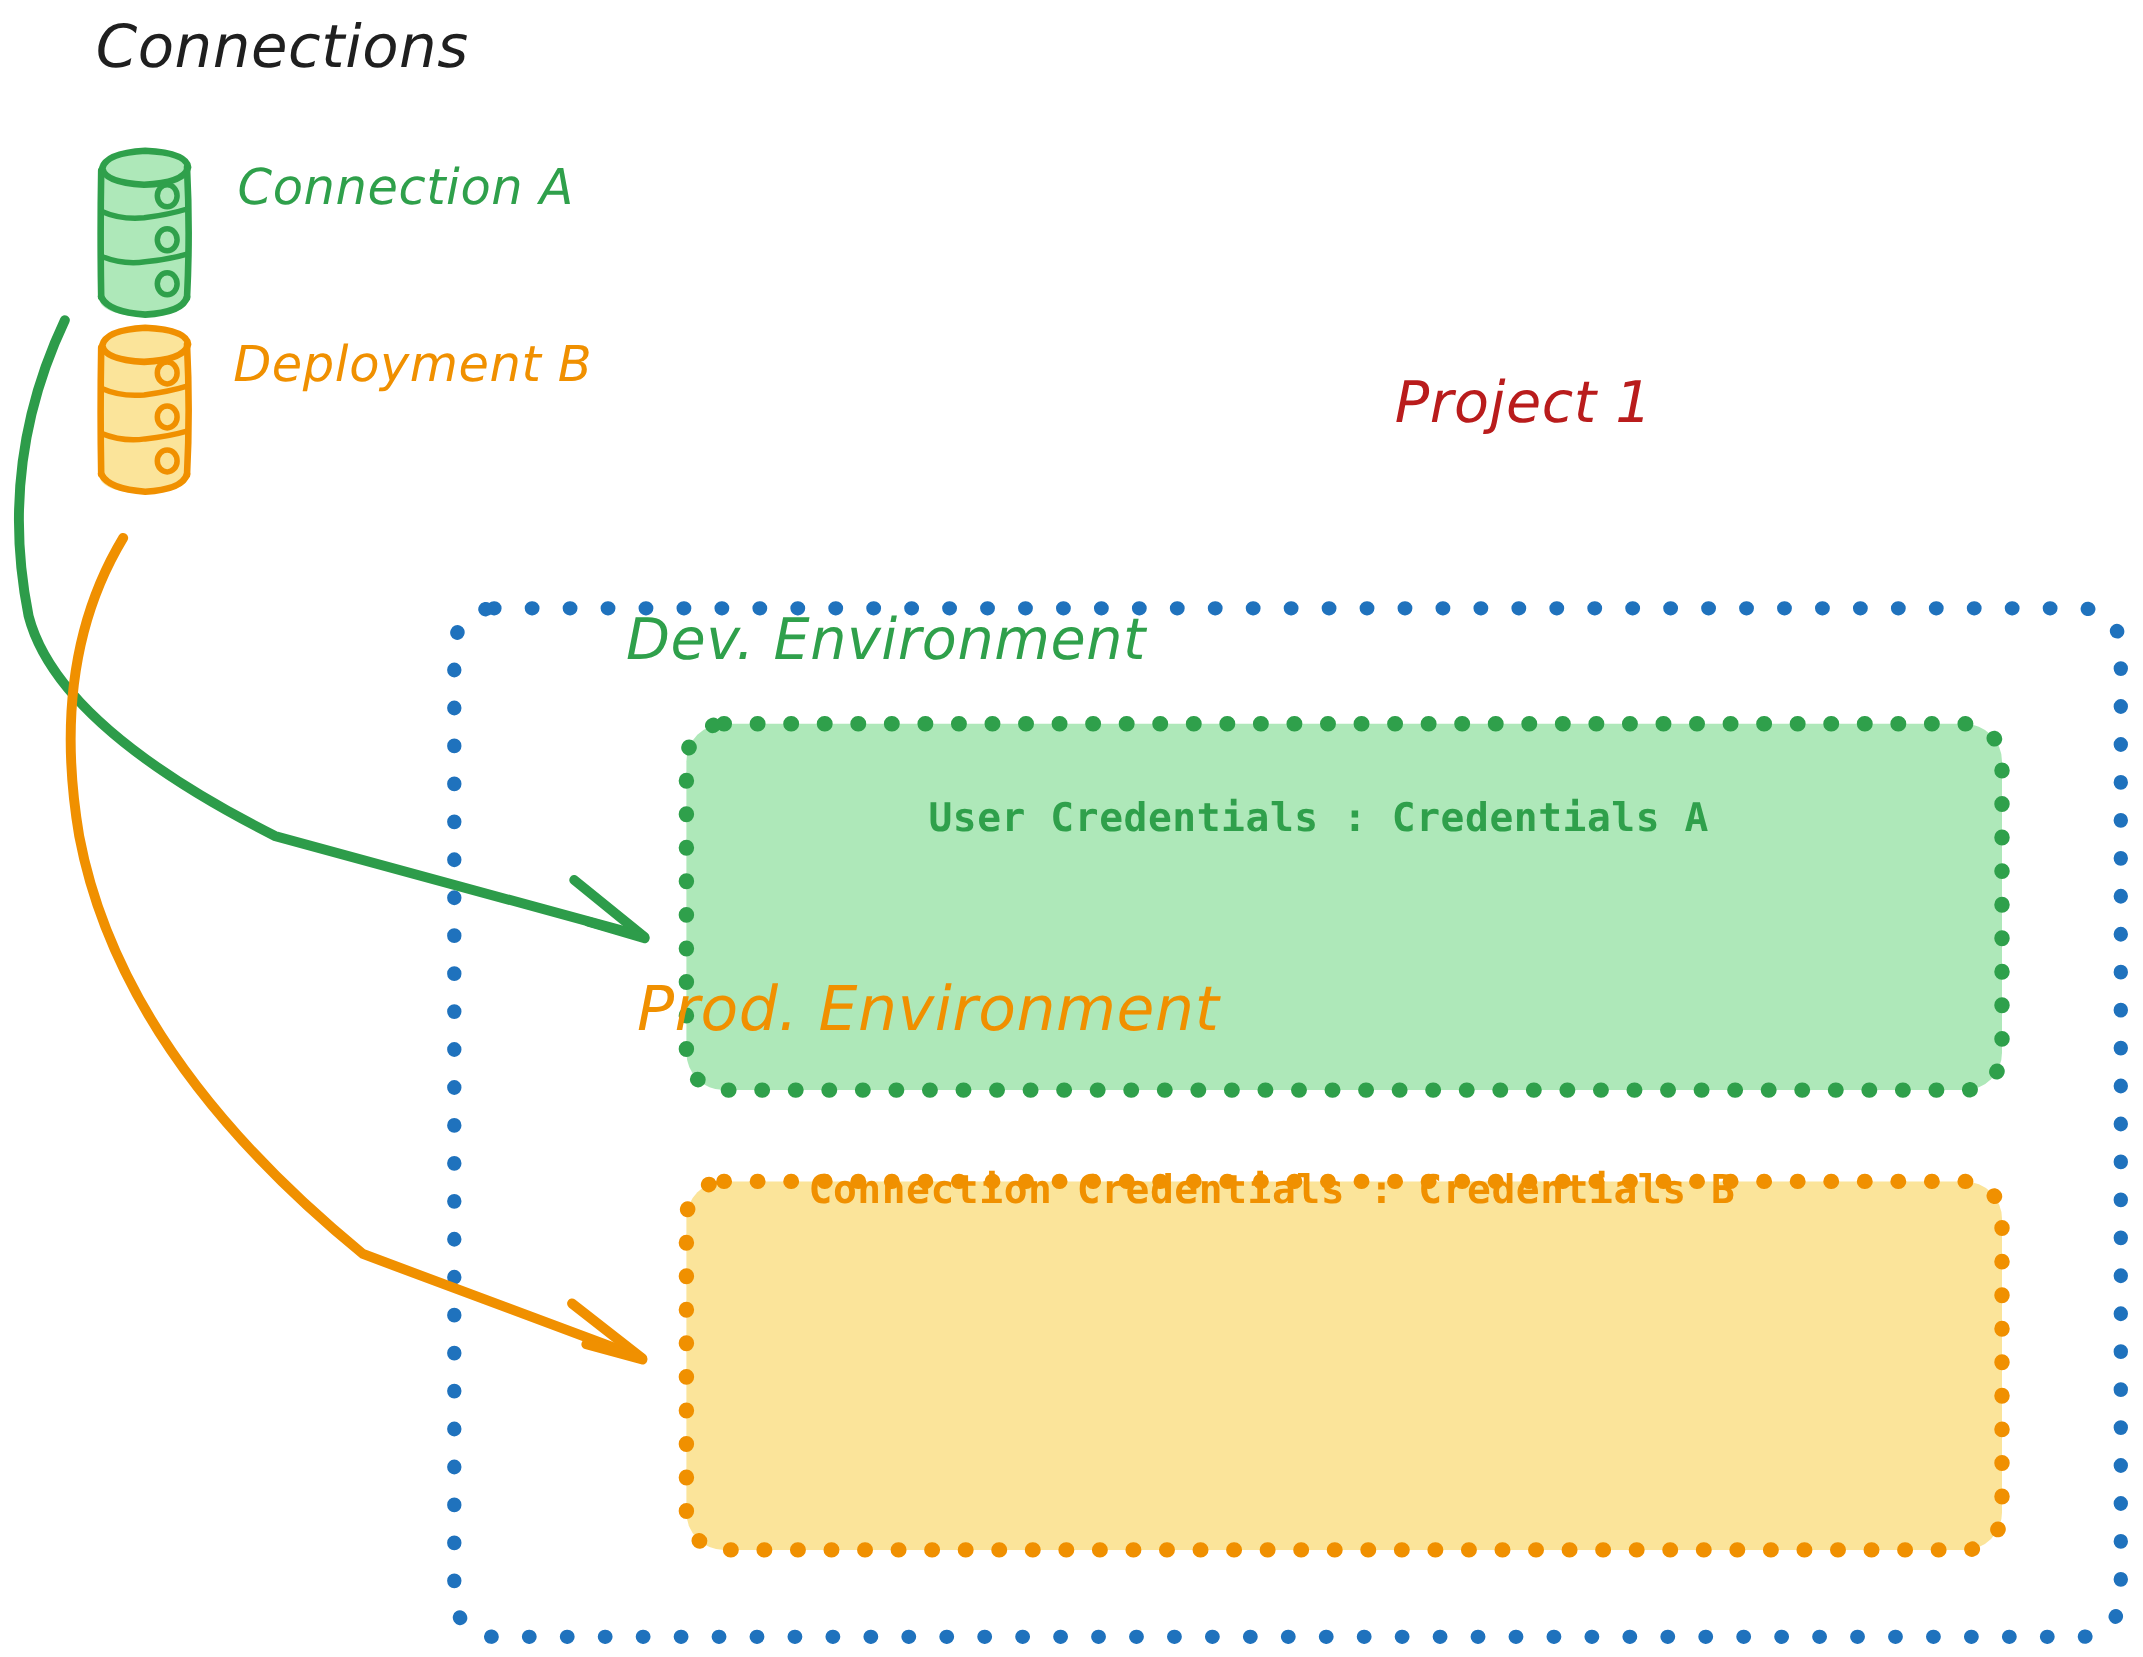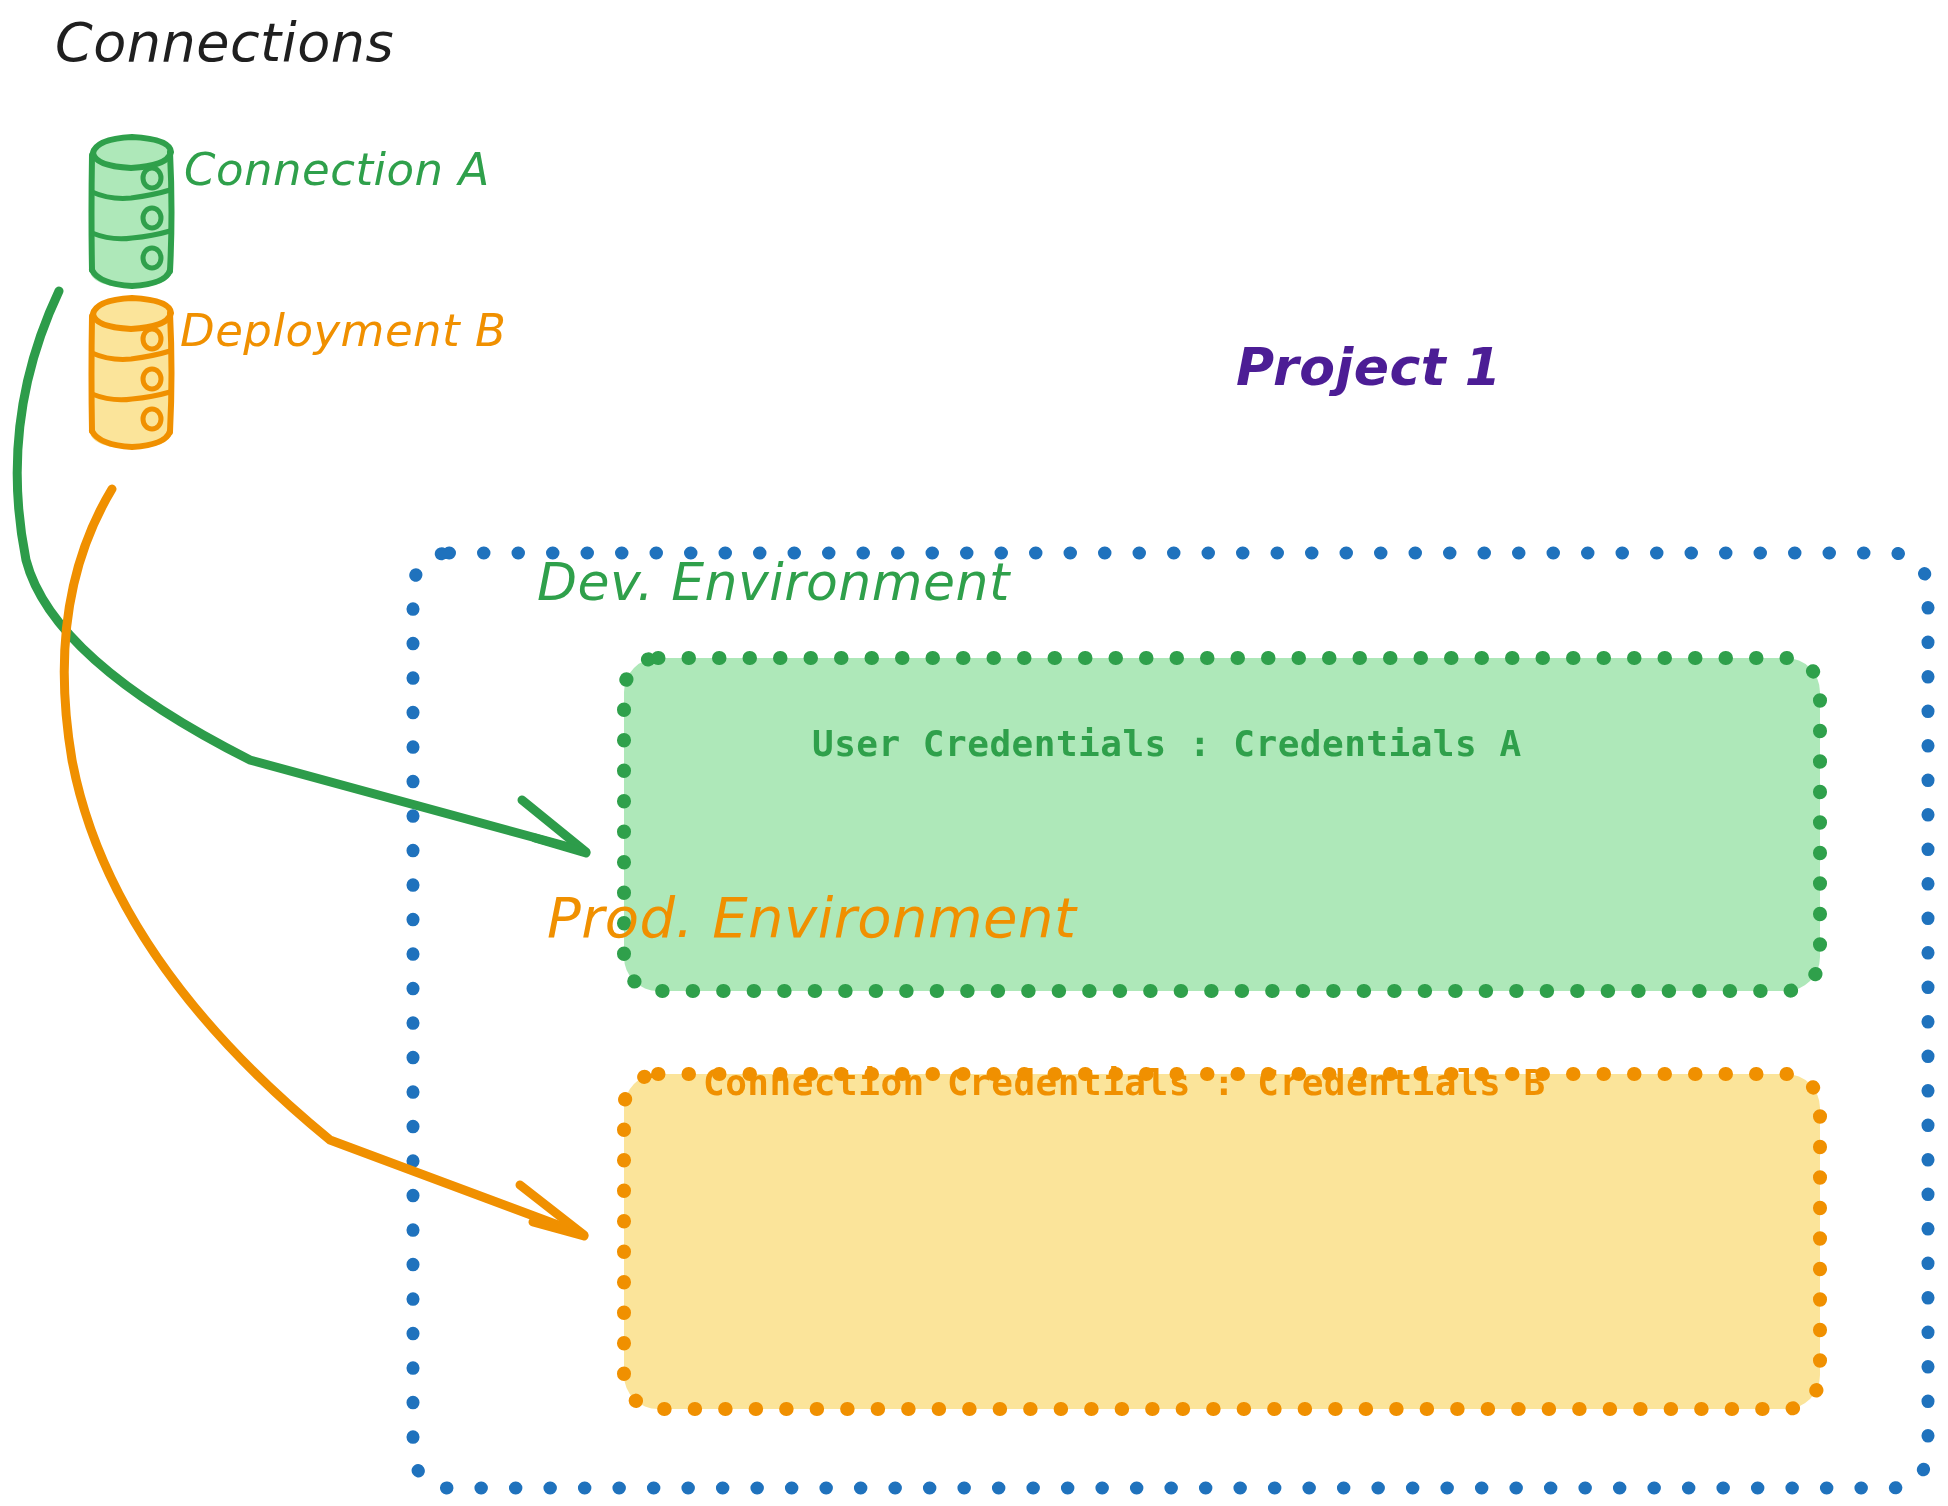--- a/index.html
+++ b/index.html
@@ -23,20 +23,21 @@
     top: 0;
     width: 1948px;
     height: 1506px;
   }
 
   
   .txt {
     position: absolute;
     white-space: pre;
     line-height: 1;
+    margin-left: 32px;
   }
   .hand {
     font-family: "DejaVu Sans", sans-serif;
     font-weight: 400;
     font-style: italic;
     letter-spacing: 0.5px;
   }
   .mono {
     font-family: "DejaVu Sans Mono", monospace;
     font-weight: 700;
@@ -58,22 +59,21 @@
   #label-connection-b {
     left: 180px;
     top: 308px;
     font-size: 45px;
     color: #f09000;
   }
   #label-project-1 {
     left: 1236px;
     top: 341px;
     font-size: 52px;
-    color: #4c1d95;
-    font-weight: bold;
+    color: #b91c1c;
   }
   #label-dev-env {
     left: 537px;
     top: 556px;
     font-size: 52px;
     color: #2fa04b;
   }
   #label-prod-env {
     left: 547px;
     top: 890px;

